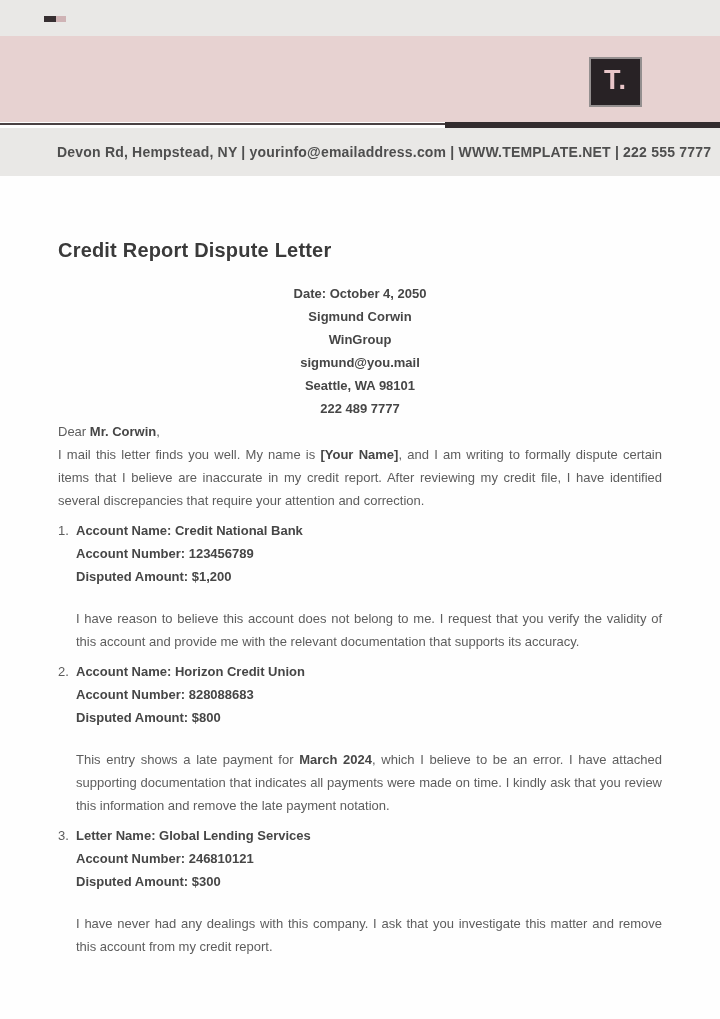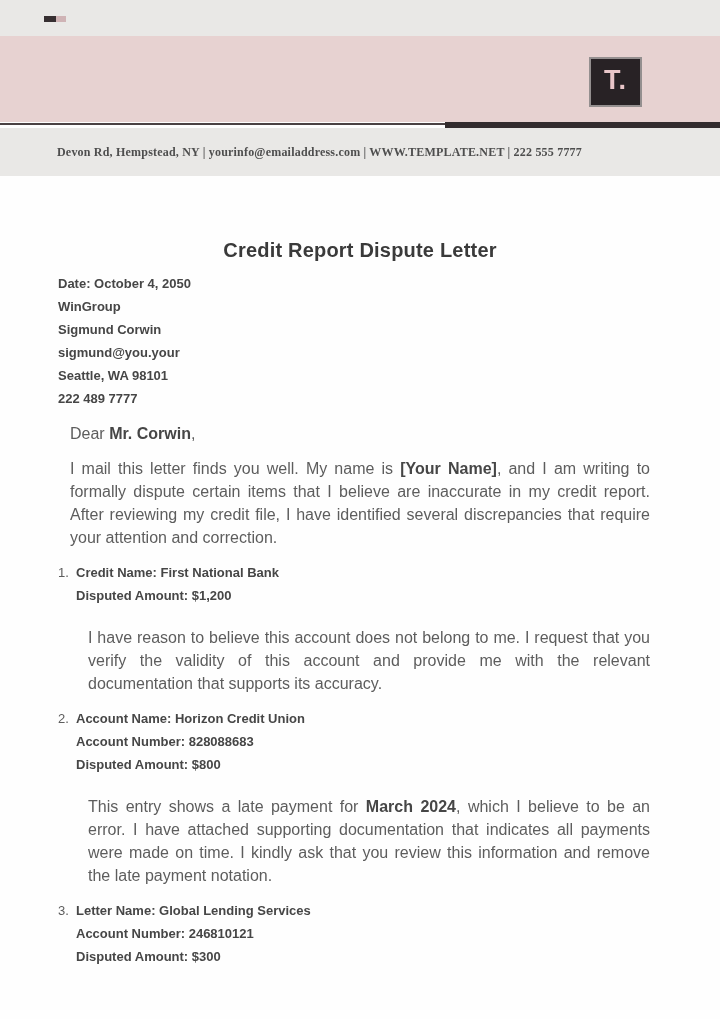--- a/index.html
+++ b/index.html
@@ -31,37 +31,37 @@
   .divider { position:relative; height:6px; background:transparent; }
   .divider .thin  { position:absolute; top:1px; left:0; width:100%; height:2px; background:#4a4143; }
   .divider .thick { position:absolute; top:0; left:445px; right:0; height:6px; background:#332c2e; }
 
   .contact-bar {
     height:48px; background:#e9e8e6;
     display:flex; align-items:center;
     padding-left:57px; box-sizing:border-box;
   }
   .contact-bar .contact-text {
-    font-size:12px; font-weight:bold; color:#4e4e4e; letter-spacing:0.2px;font-family:Liberation Serif, serif;
+    font-size:14px; font-weight:bold; color:#4e4e4e; letter-spacing:0.2px;
   }
 
   
   .content { padding:0 58px; }
   .title {
-    margin:62px 0 0 0; text-align:center;
+    margin:62px 0 0 0; text-align:left;
     font-size:20px; line-height:24px; font-weight:bold; color:#3a3a3a;
     letter-spacing:0.2px;
   }
-  .info-block { margin-top:10px; }
+  .info-block { margin-top:20px;text-align:center; }
   .info-line {
     margin:0; font-size:13px; line-height:23px;
     font-weight:bold; color:#464646;
   }
   .body-line, .para, .item-note {
-    margin:12px; font-size:16px; line-height:23px; color:#5d5d5d;
+    margin:0; font-size:13px; line-height:23px; color:#5d5d5d;
   }
   .para { text-align:justify; }
   .body-line strong, .para strong, .item-note strong { color:#464646; font-weight:bold; }
 
   .item { margin-top:7px; }
   .item-row {
     position:relative; padding-left:18px;
     font-size:13px; line-height:23px; font-weight:bold; color:#464646;
   }
   .item-row .num {
@@ -98,45 +98,47 @@
       <span class="contact-text">Devon Rd, Hempstead, NY | yourinfo@emailaddress.com | WWW.TEMPLATE.NET | 222 555 7777</span>
     </div>
   </header>
 
   <main class="content">
 
     <h1 class="title">Credit Report Dispute Letter</h1>
 
     <div class="info-block">
       <p class="info-line">Date: October 4, 2050</p>
+      <p class="info-line">Sigmund Corwin</p>
       <p class="info-line">WinGroup</p>
-      <p class="info-line">Sigmund Corwin</p>
-      <p class="info-line">sigmund@you.your</p>
+      <p class="info-line">sigmund@you.mail</p>
       <p class="info-line">Seattle, WA 98101</p>
       <p class="info-line">222 489 7777</p>
     </div>
 
     <p class="body-line"><span>Dear </span><strong>Mr. Corwin</strong><span>,</span></p>
 
     <p class="para"><span>I mail this letter finds you well. My name is </span><strong>[Your Name]</strong><span>, and I am writing to formally dispute certain items that I believe are inaccurate in my credit report. After reviewing my credit file, I have identified several discrepancies that require your attention and correction.</span></p>
 
 
     <div class="item">
-      <div class="item-row"><span class="num">1.</span><span>Credit Name: First National Bank</span></div>
+      <div class="item-row"><span class="num">1.</span><span>Account Name: Credit National Bank</span></div>
+      <div class="item-row">Account Number: 123456789</div>
       <div class="item-row">Disputed Amount: $1,200</div>
       <p class="item-note"><span>I have reason to believe this account does not belong to me. I request that you verify the validity of this account and provide me with the relevant documentation that supports its accuracy.</span><strong></strong><span></span></p>
     </div>
 
     <div class="item">
       <div class="item-row"><span class="num">2.</span><span>Account Name: Horizon Credit Union</span></div>
       <div class="item-row">Account Number: 828088683</div>
       <div class="item-row">Disputed Amount: $800</div>
       <p class="item-note"><span>This entry shows a late payment for </span><strong>March 2024</strong><span>, which I believe to be an error. I have attached supporting documentation that indicates all payments were made on time. I kindly ask that you review this information and remove the late payment notation.</span></p>
     </div>
 
     <div class="item">
       <div class="item-row"><span class="num">3.</span><span>Letter Name: Global Lending Services</span></div>
       <div class="item-row">Account Number: 246810121</div>
       <div class="item-row">Disputed Amount: $300</div>
+      <p class="item-note"><span>I have never had any dealings with this company. I ask that you investigate this matter and remove this account from my credit report.</span><strong></strong><span></span></p>
     </div>
 
   </main>
 </div>
 
 </body></html>

